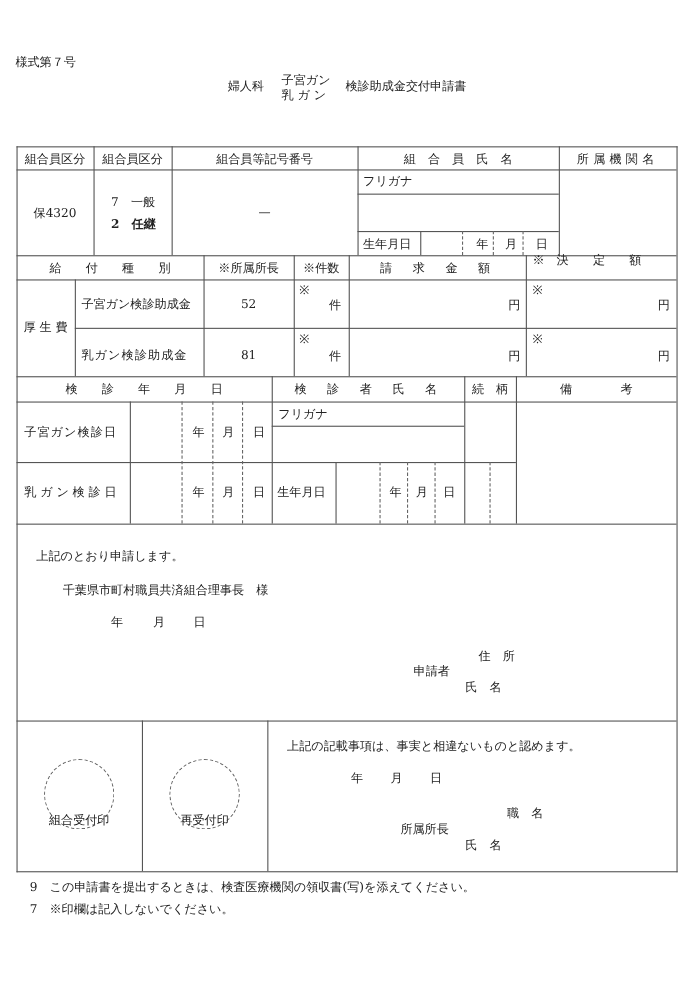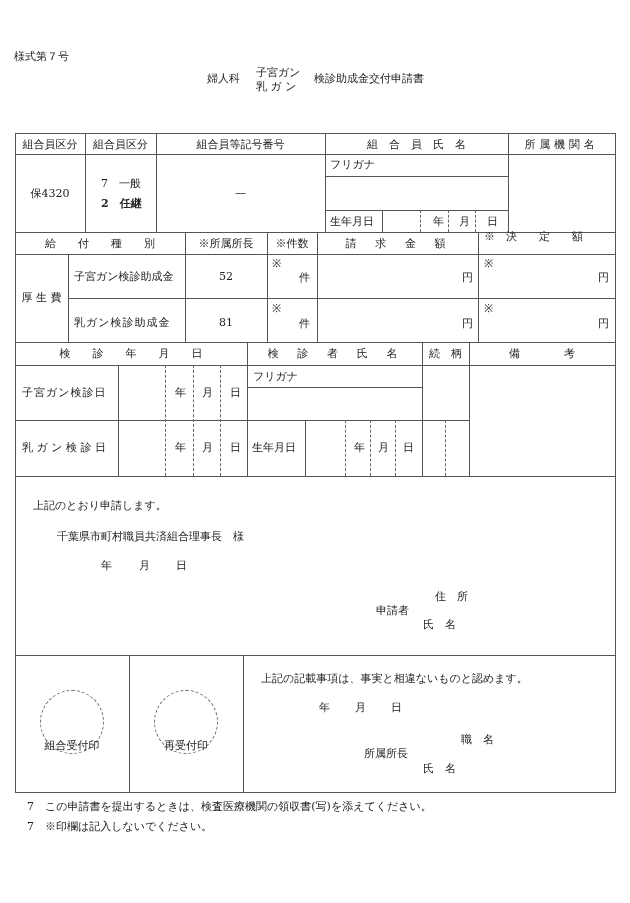--- a/index.html
+++ b/index.html
@@ -169,15 +169,15 @@
   <div class="t" style="left:261px;top:672px;">上記の記載事項は、事実と相違ないものと認めます。</div>
   <div class="t" style="left:319px;top:701px;">年</div>
   <div class="t" style="left:355px;top:701px;">月</div>
   <div class="t" style="left:391px;top:701px;">日</div>
   <div class="t" style="left:364px;top:747px;">所属所長</div>
   <div class="t" style="left:442px;top:733px;margin-left:19px;">職　名</div>
   <div class="t" style="left:423px;top:762px;">氏　名</div>
 </div>
 
 <div>
-  <div class="t" style="left:27px;top:800px;">7　この申請書を提出するときは、検査医療機関の領収書(写)を添えてください。</div>
+  <div class="t" style="left:27px;top:800px;">9　この申請書を提出するときは、検査医療機関の領収書(写)を添えてください。</div>
   <div class="t" style="left:27px;top:820px;">7　※印欄は記入しないでください。</div>
 </div>
 
 </body></html>

